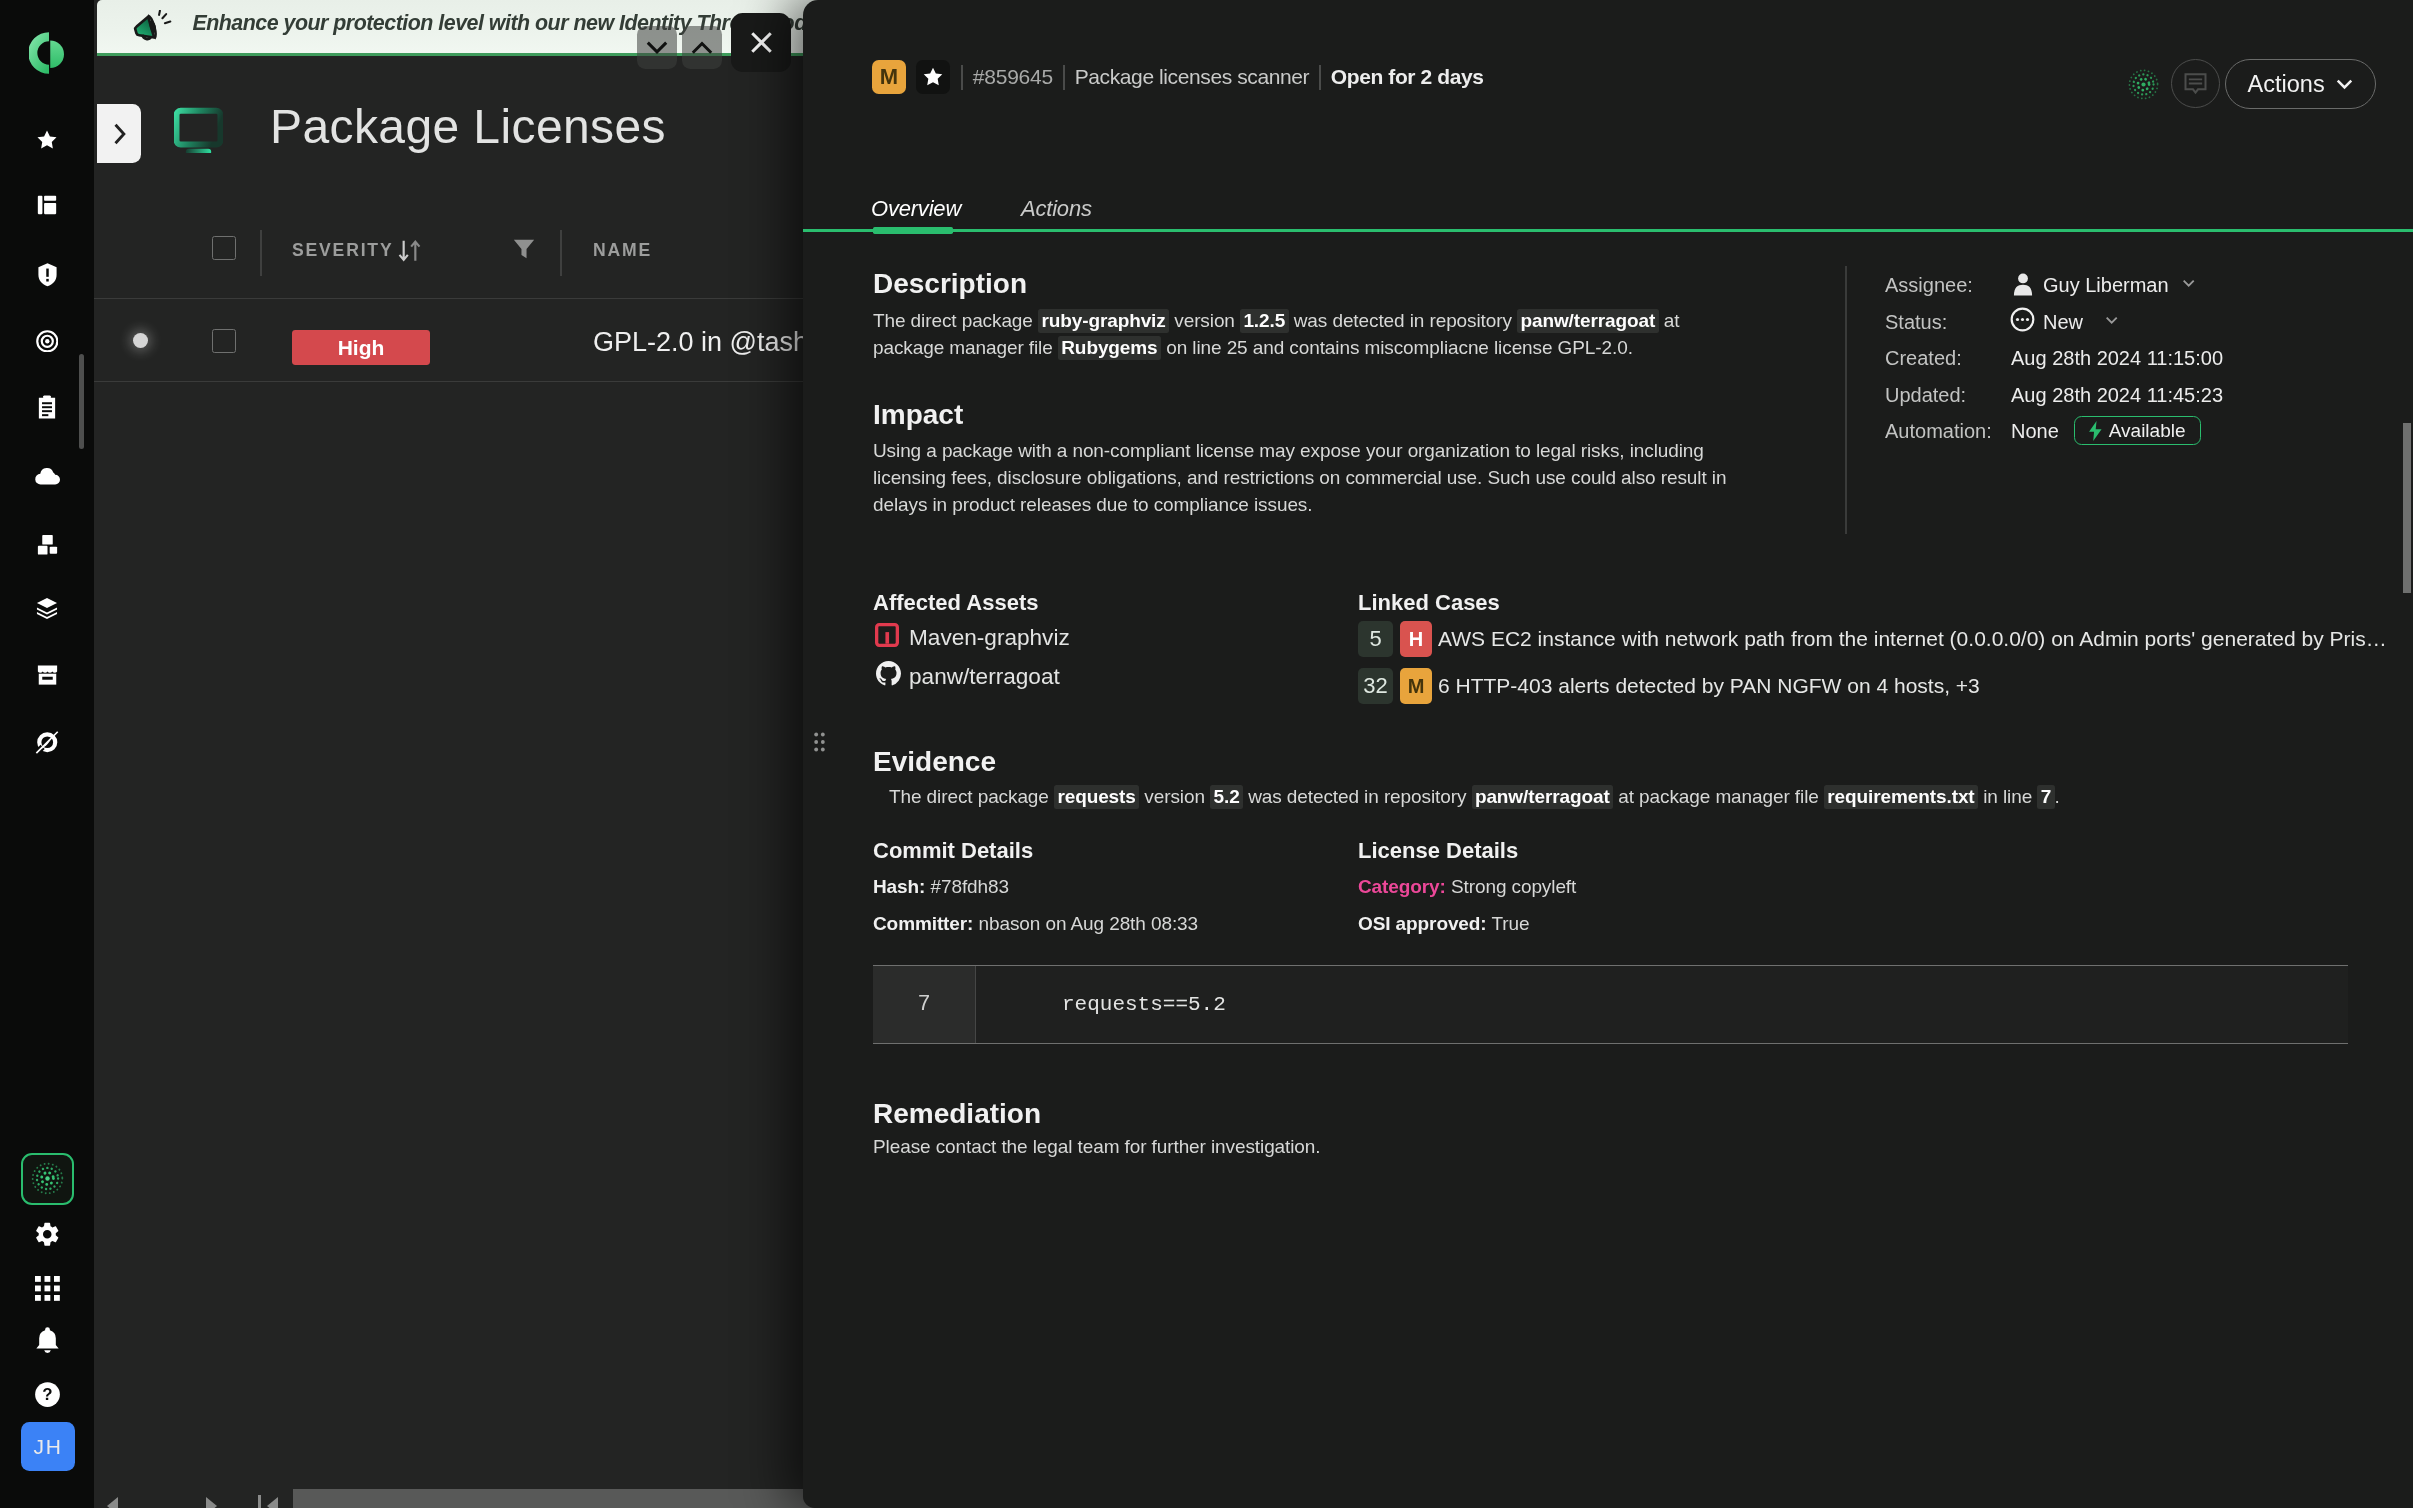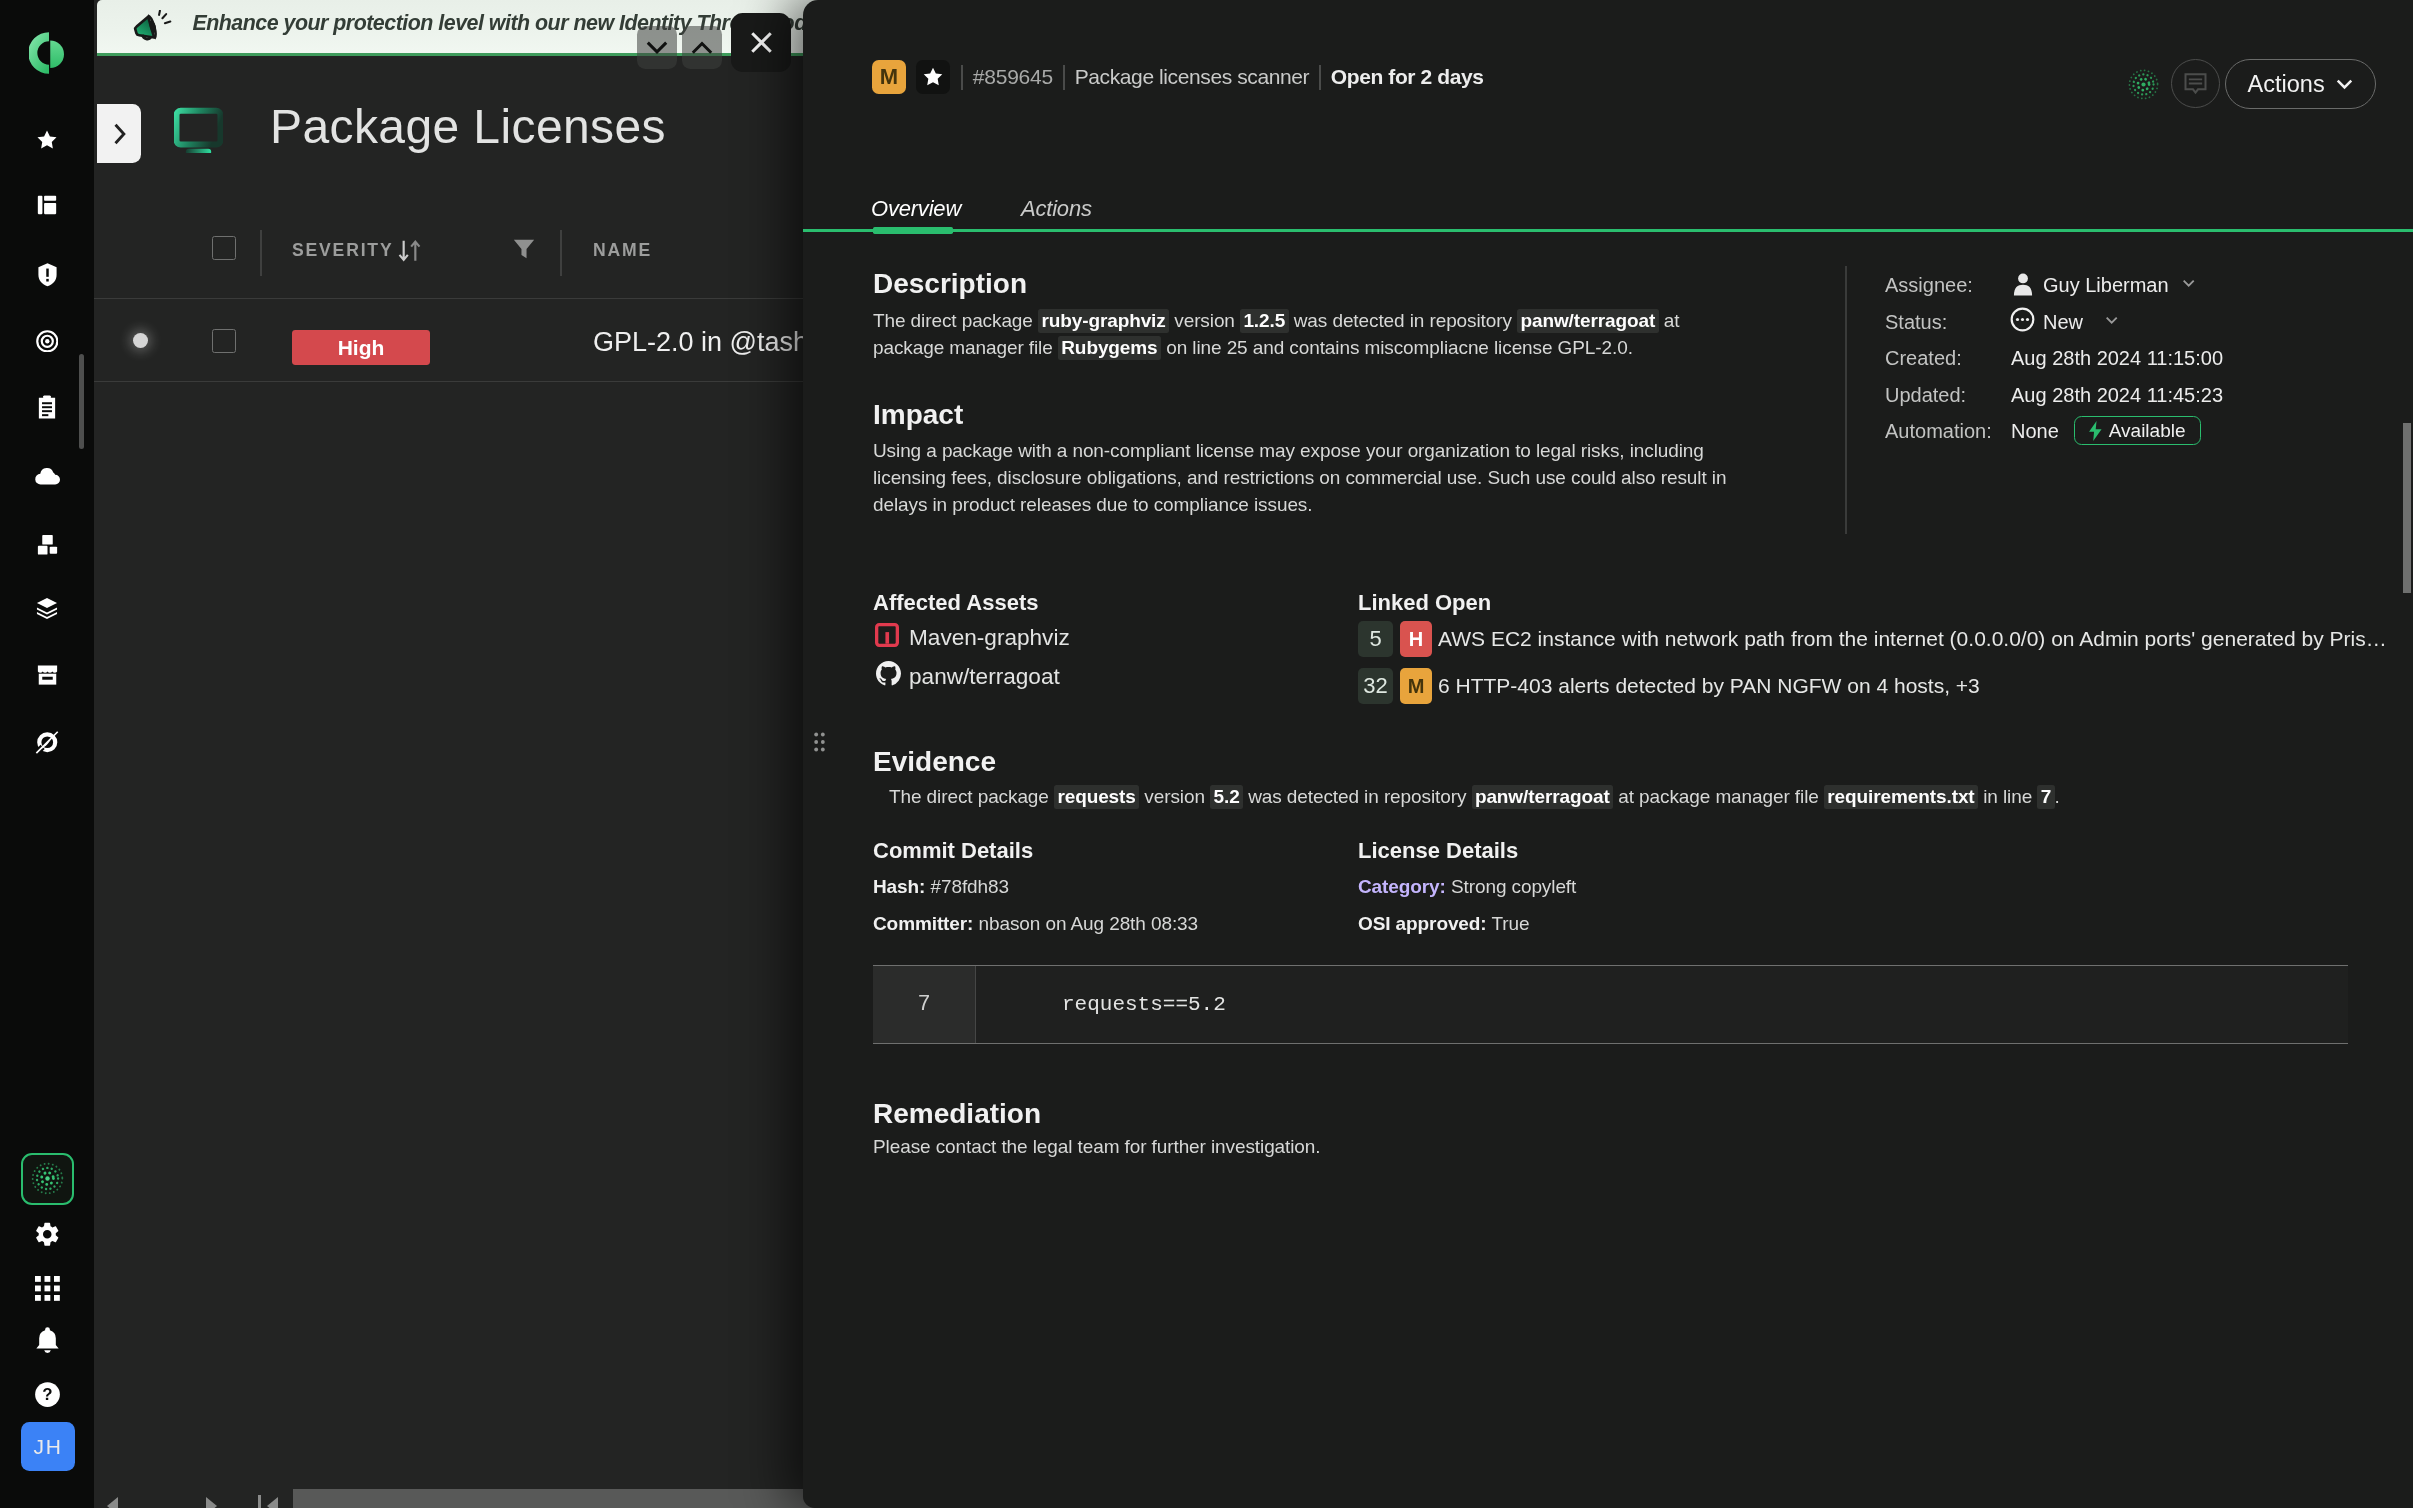--- a/index.html
+++ b/index.html
@@ -439,21 +439,21 @@
     <svg class="d" style="left:72px; top:623px;" width="24" height="24" viewBox="0 0 29 29">
       <rect x="2" y="2" width="25" height="25" rx="3" fill="none" stroke="#e13a4e" stroke-width="4"></rect>
       <rect x="12.6" y="11" width="4.4" height="14" fill="#e13a4e"></rect>
     </svg>
     <div class="assettext" style="left:106px; top:625px;">Maven-graphviz</div>
     <svg class="d" style="left:73px; top:661px;" width="25" height="25" viewBox="0 0 16 16">
       <path fill="#f0f0f0" d="M8 0C3.58 0 0 3.58 0 8c0 3.54 2.29 6.53 5.47 7.59.4.07.55-.17.55-.38 0-.19-.01-.82-.01-1.49-2.01.37-2.53-.49-2.69-.94-.09-.23-.48-.94-.82-1.13-.28-.15-.68-.52-.01-.53.63-.01 1.08.58 1.23.82.72 1.21 1.87.87 2.33.66.07-.52.28-.87.51-1.07-1.78-.2-3.64-.89-3.64-3.95 0-.87.31-1.59.82-2.15-.08-.2-.36-1.02.08-2.12 0 0 .67-.21 2.2.82.64-.18 1.32-.27 2-.27.68 0 1.36.09 2 .27 1.53-1.04 2.2-.82 2.2-.82.44 1.1.16 1.92.08 2.12.51.56.82 1.27.82 2.15 0 3.07-1.87 3.75-3.65 3.95.29.25.54.73.54 1.48 0 1.07-.01 1.93-.01 2.2 0 .21.15.46.55.38A8.01 8.01 0 0 0 16 8c0-4.42-3.58-8-8-8z"></path>
     </svg>
     <div class="assettext" style="left:106px; top:664px;">panw/terragoat</div>
 
-    <div class="h2" style="left:555px; top:590px;">Linked Open</div>
+    <div class="h2" style="left:555px; top:590px;">Linked Cases</div>
     <div class="casenum" style="left:555px; top:621px;">5</div>
     <div class="casesev" style="left:597px; top:621px; background:#d9534f;">H</div>
     <div class="casetext" style="left:635px; top:627px;">AWS EC2 instance with network path from the internet (0.0.0.0/0) on Admin ports' generated by Prisma Cloud</div>
     <div class="casenum" style="left:555px; top:668px;">32</div>
     <div class="casesev" style="left:597px; top:668px; background:#e8a43c; color:#44340c;">M</div>
     <div class="casetext" style="left:635px; top:674px;">6 HTTP-403 alerts detected by PAN NGFW on 4 hosts, +3</div>
 
     <svg class="d" style="left:9.2px; top:731px;" width="15" height="22" viewBox="0 0 18 26" fill="#919291">
       <circle cx="5" cy="4" r="2.3"></circle>
         <circle cx="13" cy="4" r="2.3"></circle>
@@ -466,21 +466,21 @@
     <div class="h1" style="left:70px; top:746px;">Evidence</div>
     <div class="body" style="left:70px; top:783px;margin-left:16px;">
       The direct package <span class="hl">requests</span> version <span class="hl">5.2</span> was detected in repository <span class="hl">panw/terragoat</span> at package manager file <span class="hl">requirements.txt</span> in line <span class="hl">7</span>.
     </div>
 
     <div class="h2" style="left:70px; top:838px;">Commit Details</div>
     <div class="body" style="left:70px; top:873px;"><b style="color:#f0f0f0;">Hash:</b> #78fdh83</div>
     <div class="body" style="left:70px; top:910px;"><b style="color:#f0f0f0;">Committer:</b> nbason on Aug 28th 08:33</div>
 
     <div class="h2" style="left:555px; top:838px;">License Details</div>
-    <div class="body" style="left:555px; top:873px;"><b style="color:#c4b5fd;margin-top:40px;">Category:</b> Strong copyleft</div>
+    <div class="body" style="left:555px; top:873px;"><b style="color:#ec4899;margin-top:40px;">Category:</b> Strong copyleft</div>
     <div class="body" style="left:555px; top:910px;"><b style="color:#f0f0f0;">OSI approved:</b> True</div>
 
     <div id="codeblock">
       <div id="codegutter">7</div>
       <div id="codetext">requests==5.2</div>
     </div>
 
     <div class="h1" style="left:70px; top:1098px;">Remediation</div>
     <div class="body" style="left:70px; top:1133px;">Please contact the legal team for further investigation.</div>
   </div>

